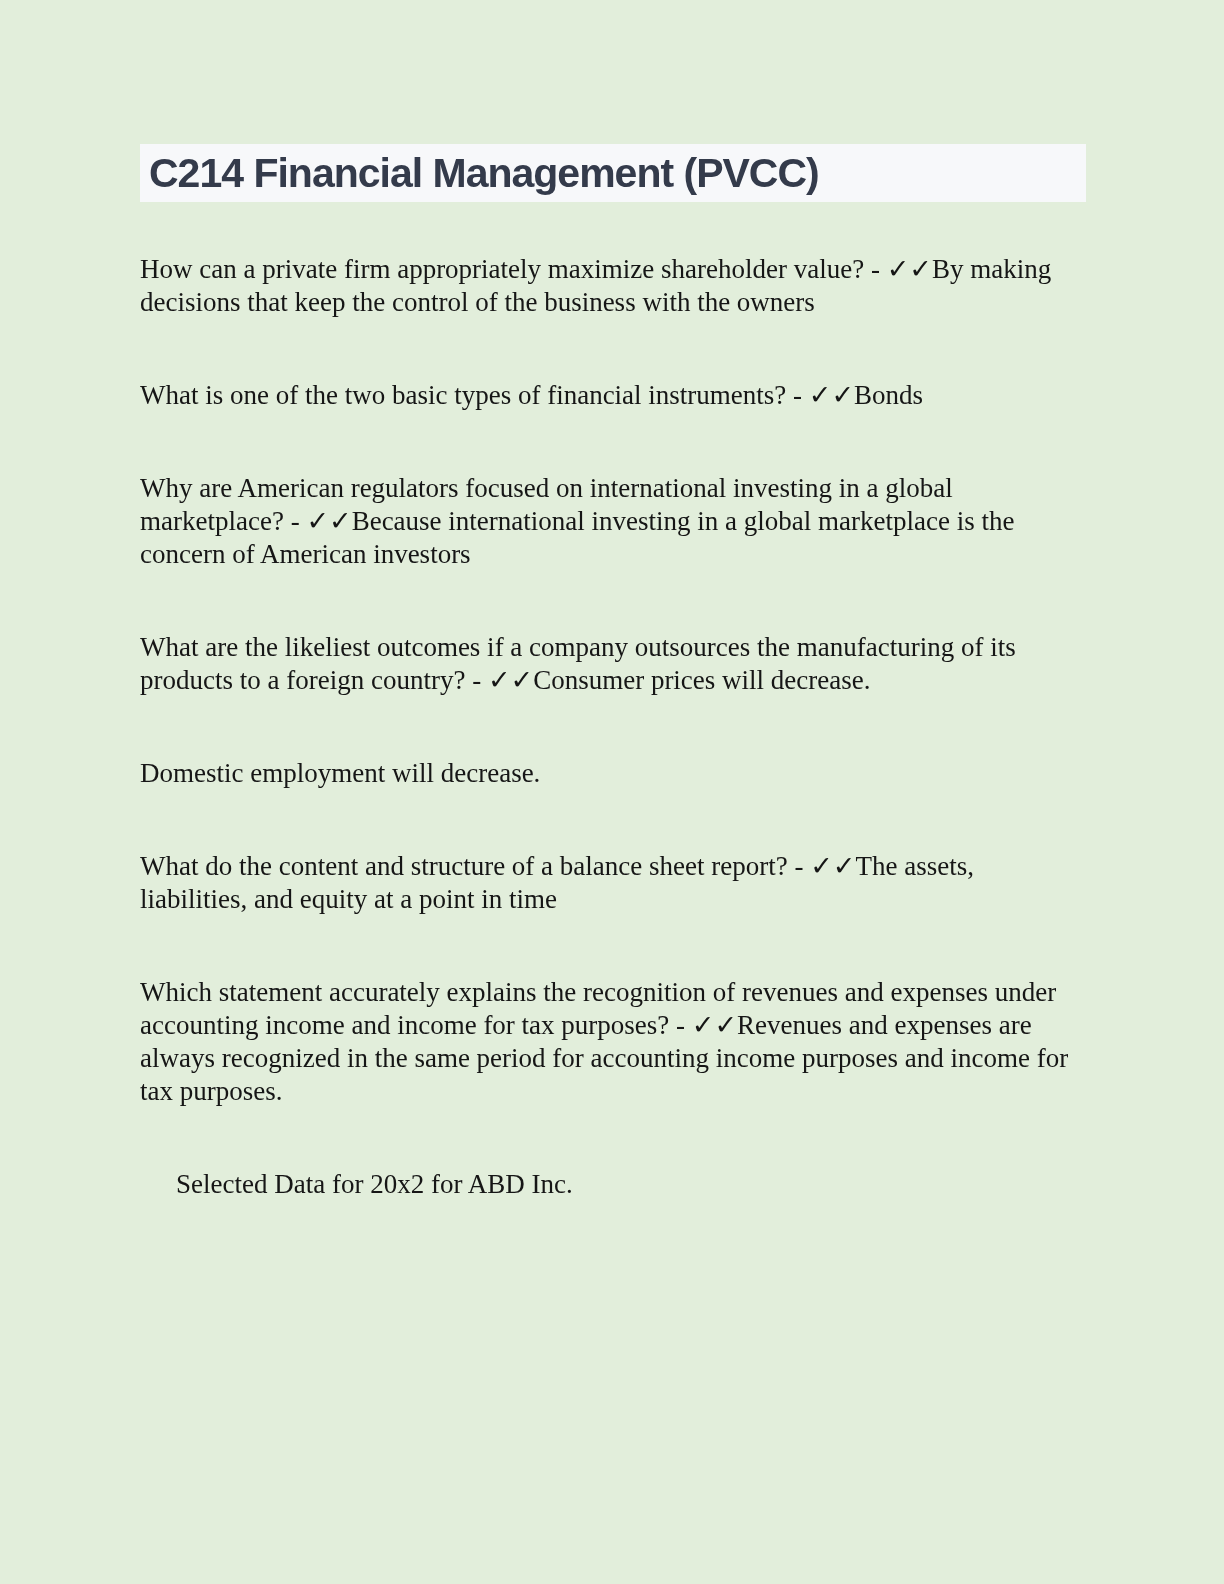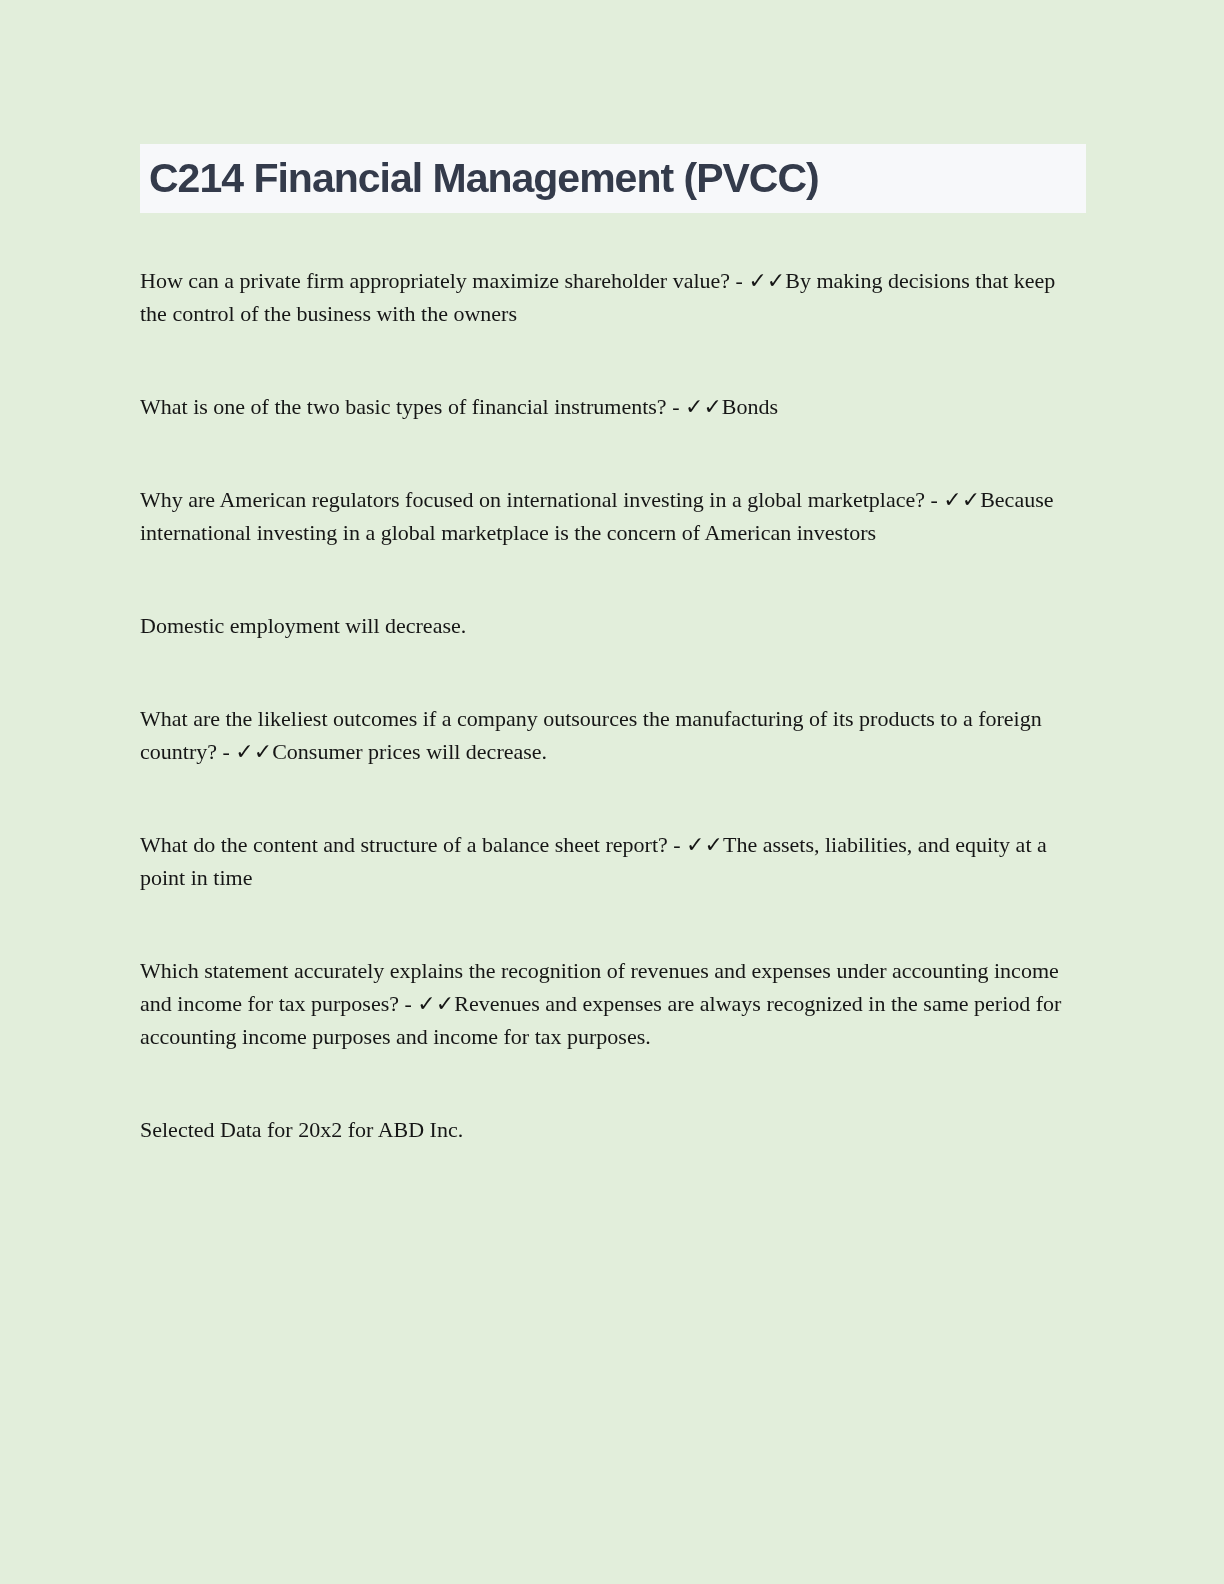--- a/index.html
+++ b/index.html
@@ -15,60 +15,61 @@
     font-family: "Liberation Serif", serif;
   }
   .content {
     position: absolute;
     left: 140px;
     top: 144px;
     width: 946px;
   }
   .title-strip {
     background: var(--title-bg, #f7f8fa);
-    height: 69px;
+    height: 58px;
     display: flex;
     align-items: center;
     padding-left: 9px;
     box-sizing: border-box;
     margin-bottom: 51px;
   }
   .title-strip h1 {
     margin: 0;
     font-family: "Liberation Sans", sans-serif;
     font-weight: bold;
     font-size: 41px;
     letter-spacing: -1px;
     color: var(--title-color, #343b4b);
     white-space: nowrap;
   }
   .content p {
     margin: 0 0 60px 0;
     width: 945px;
-    font-size: 22px;
+    font-size: 27px;
     line-height: 33px;
     color: var(--body-color, #161616);
   }
   .content p.tight {
     margin-bottom: 12px;
+    margin-left: 36px;
   }
 </style>
 </head>
 <body>
 
 <div class="page">
   <div class="content">
 
     <div class="title-strip">
       <h1>C214 Financial Management (PVCC)</h1>
     </div>
 
     <p>How can a private firm appropriately maximize shareholder value? - ✓✓By making decisions that keep the control of the business with the owners</p>
     <p>What is one of the two basic types of financial instruments? - ✓✓Bonds</p>
     <p>Why are American regulators focused on international investing in a global marketplace? - ✓✓Because international investing in a global marketplace is the concern of American investors</p>
+    <p>What are the likeliest outcomes if a company outsources the manufacturing of its products to a foreign country? - ✓✓Consumer prices will decrease.</p>
     <p>Domestic employment will decrease.</p>
-    <p>What are the likeliest outcomes if a company outsources the manufacturing of its products to a foreign country? - ✓✓Consumer prices will decrease.</p>
     <p>What do the content and structure of a balance sheet report? - ✓✓The assets, liabilities, and equity at a point in time</p>
     <p>Which statement accurately explains the recognition of revenues and expenses under accounting income and income for tax purposes? - ✓✓Revenues and expenses are always recognized in the same period for accounting income purposes and income for tax purposes.</p>
     <p class="tight">Selected Data for 20x2 for ABD Inc.</p>
 
   </div>
 </div>
 
 </body></html>

